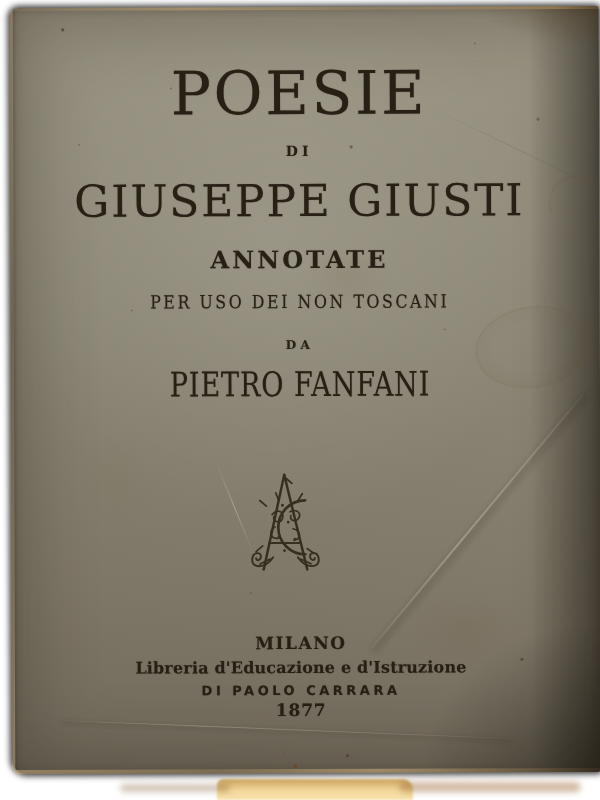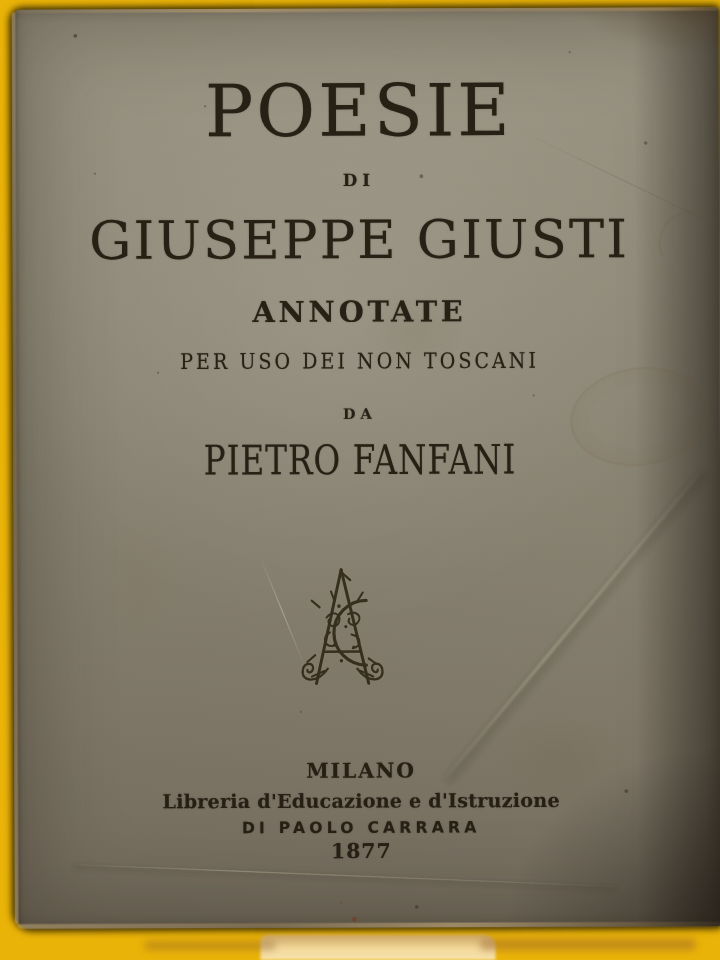--- a/index.html
+++ b/index.html
@@ -1,18 +1,18 @@
 <!DOCTYPE html>
 <html><head>
 <meta charset="utf-8">
 <style>
   html,body{margin:0;padding:0;background:#000;}
   .photo{
     position:relative;width:600px;height:800px;overflow:hidden;
-    background:#eab308;
+    background:#ffffff;
     font-family:"DejaVu Serif", serif;
   }
   
   .book-cover{
     position:absolute;left:11px;top:7px;width:589px;height:766px;
     border-radius:9px 3px 4px 14px;
     transform:rotate(-0.2deg);
     background-color:#8d8777;
     background-image:
       radial-gradient(150px 55px at 98% 0%, rgba(92,67,38,0.40), rgba(92,67,38,0) 70%),

